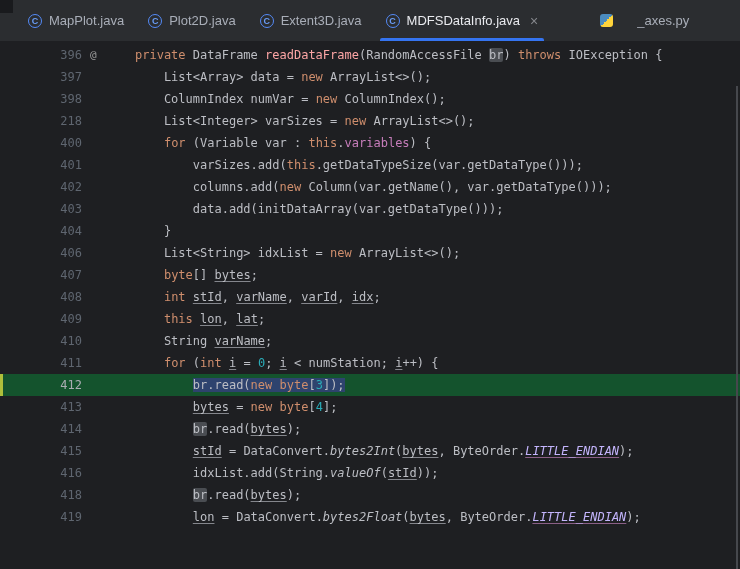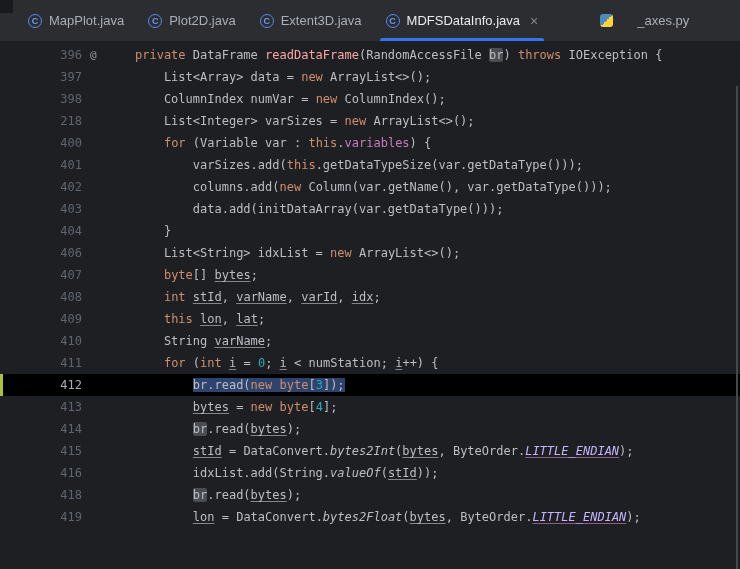--- a/index.html
+++ b/index.html
@@ -32,21 +32,21 @@
     line-height:12px;text-align:center;
   }
   .py-icon{
     width:13px;height:13px;border-radius:3px;flex:none;
     background:linear-gradient(135deg,#4B8BBE 0 50%,#FFD43B 50% 100%);
   }
   .tab-close{color:#85878C;font-size:14px;margin-left:3px;line-height:1;}
   
   .editor{position:relative;height:527px;padding-top:2px;box-sizing:border-box;}
   .row{height:22px;line-height:22px;display:flex;position:relative;font-size:12px;}
-  .row.current{background:#000000;}
+  .row.current{background:#14532d;}
   .marker{position:absolute;left:0;top:0;width:3px;height:22px;background:#AEBF3B;}
   .ln{width:46px;flex:none;text-align:right;color:#5F6670;padding-left:36px;}
   .row.current .ln{color:#ABADB3;}
   .gico{width:53px;flex:none;padding-left:8px;box-sizing:border-box;color:#9B9B9B;font-size:11px;}
   .code{white-space:pre;flex:1;color:#BCBEC4;}
   
   .d{color:#BCBEC4;}
   .k{color:#CF8E6D;}
   .m{color:#fca5a5;}
   .n{color:#2AACB8;}

